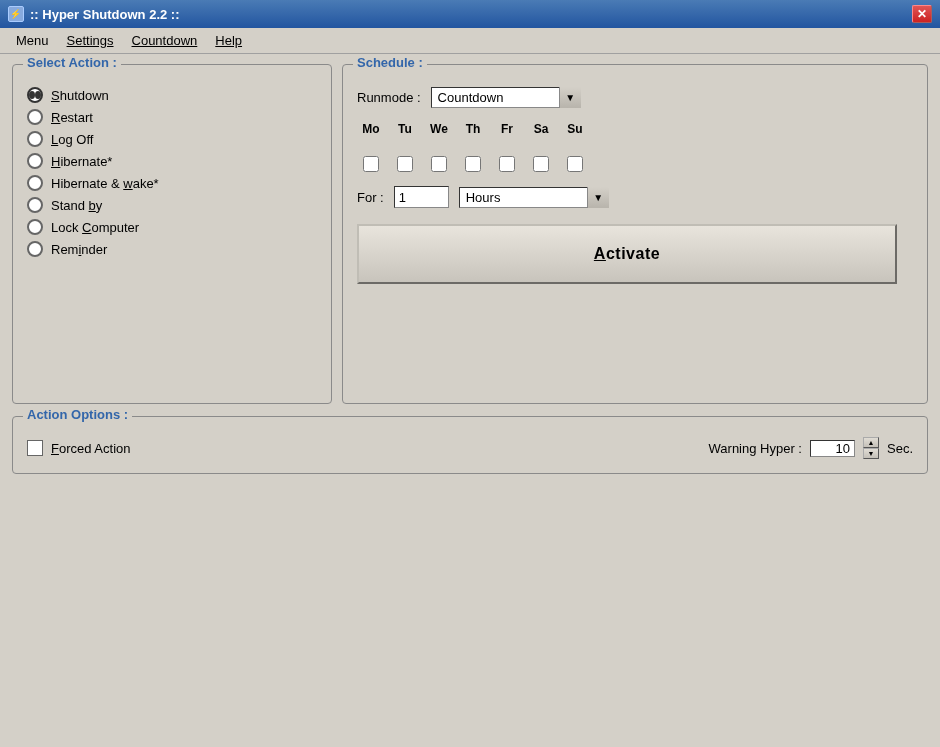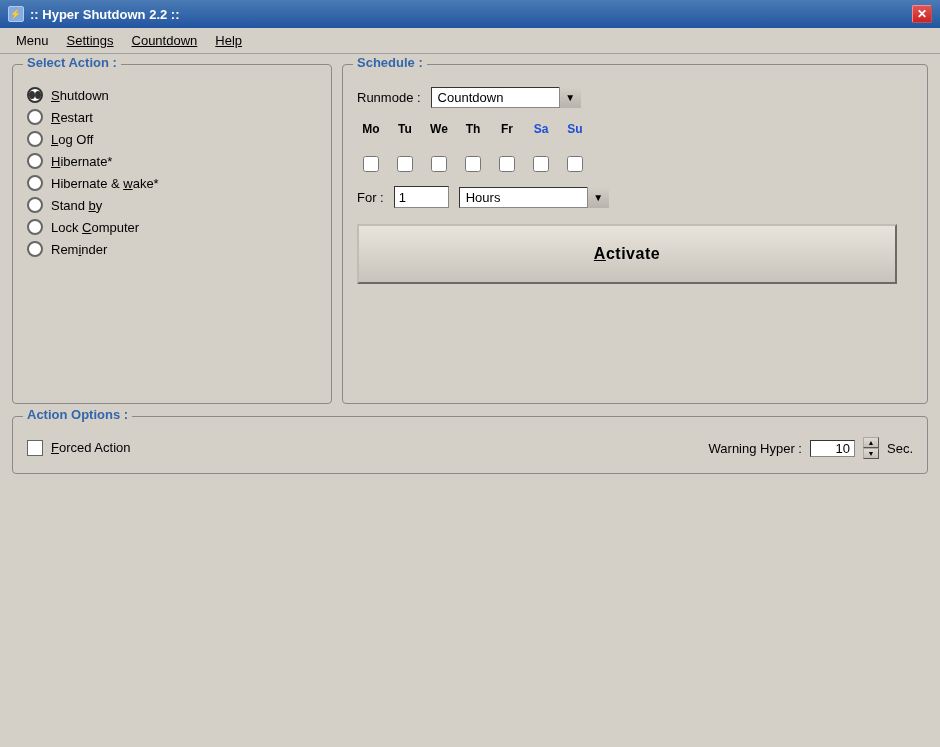--- a/index.html
+++ b/index.html
@@ -204,21 +204,21 @@
       gap: 6px;
       margin-bottom: 20px;
     }
     .day-label {
       width: 28px;
       text-align: center;
       font-size: 12px;
       font-weight: bold;
     }
     .day-label.weekend {
-      color: #1d4ed8;
+      color: #000000;
     }
     .days-checkboxes {
       display: flex;
       gap: 6px;
     }
     .day-checkbox-wrap {
       width: 28px;
       display: flex;
       justify-content: center;
     }
@@ -272,20 +272,21 @@
       margin-top: 4px;
     }
     .options-row {
       display: flex;
       align-items: center;
       justify-content: space-between;
       margin-top: 10px;
     }
     .checkbox-item {
       display: flex;
+      align-items: center;
       gap: 8px;
       cursor: pointer;
     }
     .checkbox-box {
       width: 16px;
       height: 16px;
       border: 1px solid #666;
       background: white;
       display: flex;
       align-items: center;

